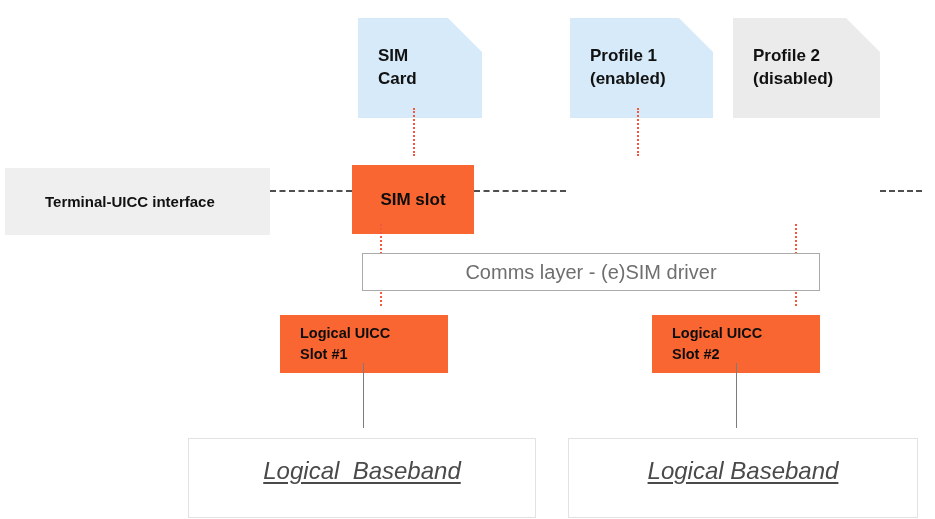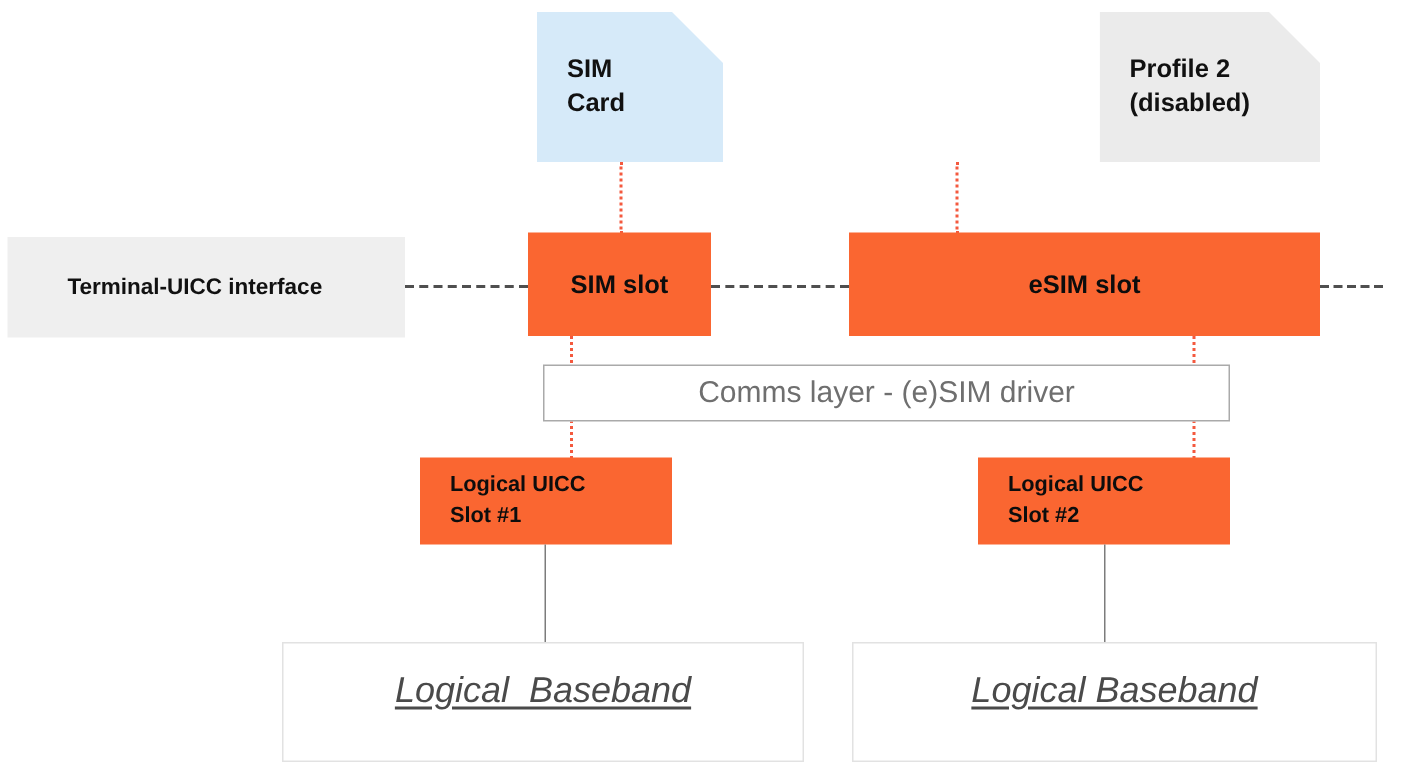--- a/index.html
+++ b/index.html
@@ -19,20 +19,21 @@
     overflow: hidden;
   }
 
   
   .node {
     position: absolute;
     box-sizing: border-box;
     display: flex;
     align-items: center;
     color: #111111;
+    margin-top: 10px;
   }
   .node .label {
     display: block;
     white-space: pre-line;
   }
 
   
   .card {
     clip-path: polygon(0 0, calc(100% - 34px) 0, 100% 34px, 100% 100%, 0 100%);
     padding-left: 20px;
@@ -127,20 +128,24 @@
 </head>
 <body>
 
 <div id="canvas">
 
   <div class="node card card-blue" style="left:358px; top:8px; width:124px; height:100px;">
     <span class="label">SIM
 Card</span>
   </div>
 
+  <div class="node card card-blue" style="left:570px; top:8px; width:143px; height:100px;">
+    <span class="label">Profile 1
+(enabled)</span>
+  </div>
 
   <div class="node card card-gray" style="left:733px; top:8px; width:147px; height:100px;">
     <span class="label">Profile 2
 (disabled)</span>
   </div>
 
   <div class="conn dot-v" style="left:413px; top:108px; height:48px;"></div>
   <div class="conn dot-v" style="left:637px; top:108px; height:48px;"></div>
 
   <div class="node panel-gray" style="left:5px; top:158px; width:265px; height:67px;">
@@ -148,23 +153,20 @@
   </div>
 
   <div class="conn dash-h" style="left:270px; top:190px; width:82px;"></div>
   <div class="conn dash-h" style="left:474px; top:190px; width:92px;"></div>
   <div class="conn dash-h" style="left:880px; top:190px; width:42px;"></div>
 
   <div class="node slot slot-center" style="left:352px; top:155px; width:122px; height:69px;">
     <span class="label">SIM slot</span>
   </div>
 
-  <div class="node slot slot-center" style="left:566px; top:155px; width:314px; height:69px;">
-    <span class="label">eSIM slot</span>
-  </div>
 
   <div class="conn dot-v" style="left:380px; top:224px; height:82px;"></div>
   <div class="conn dot-v" style="left:795px; top:224px; height:82px;"></div>
 
   <div class="node outline" style="left:362px; top:243px; width:458px; height:38px;">
     <span class="comms-text">Comms layer - (e)SIM driver</span>
   </div>
 
   <div class="node slot slot-left" style="left:280px; top:305px; width:168px; height:58px;">
     <span class="label">Logical UICC

